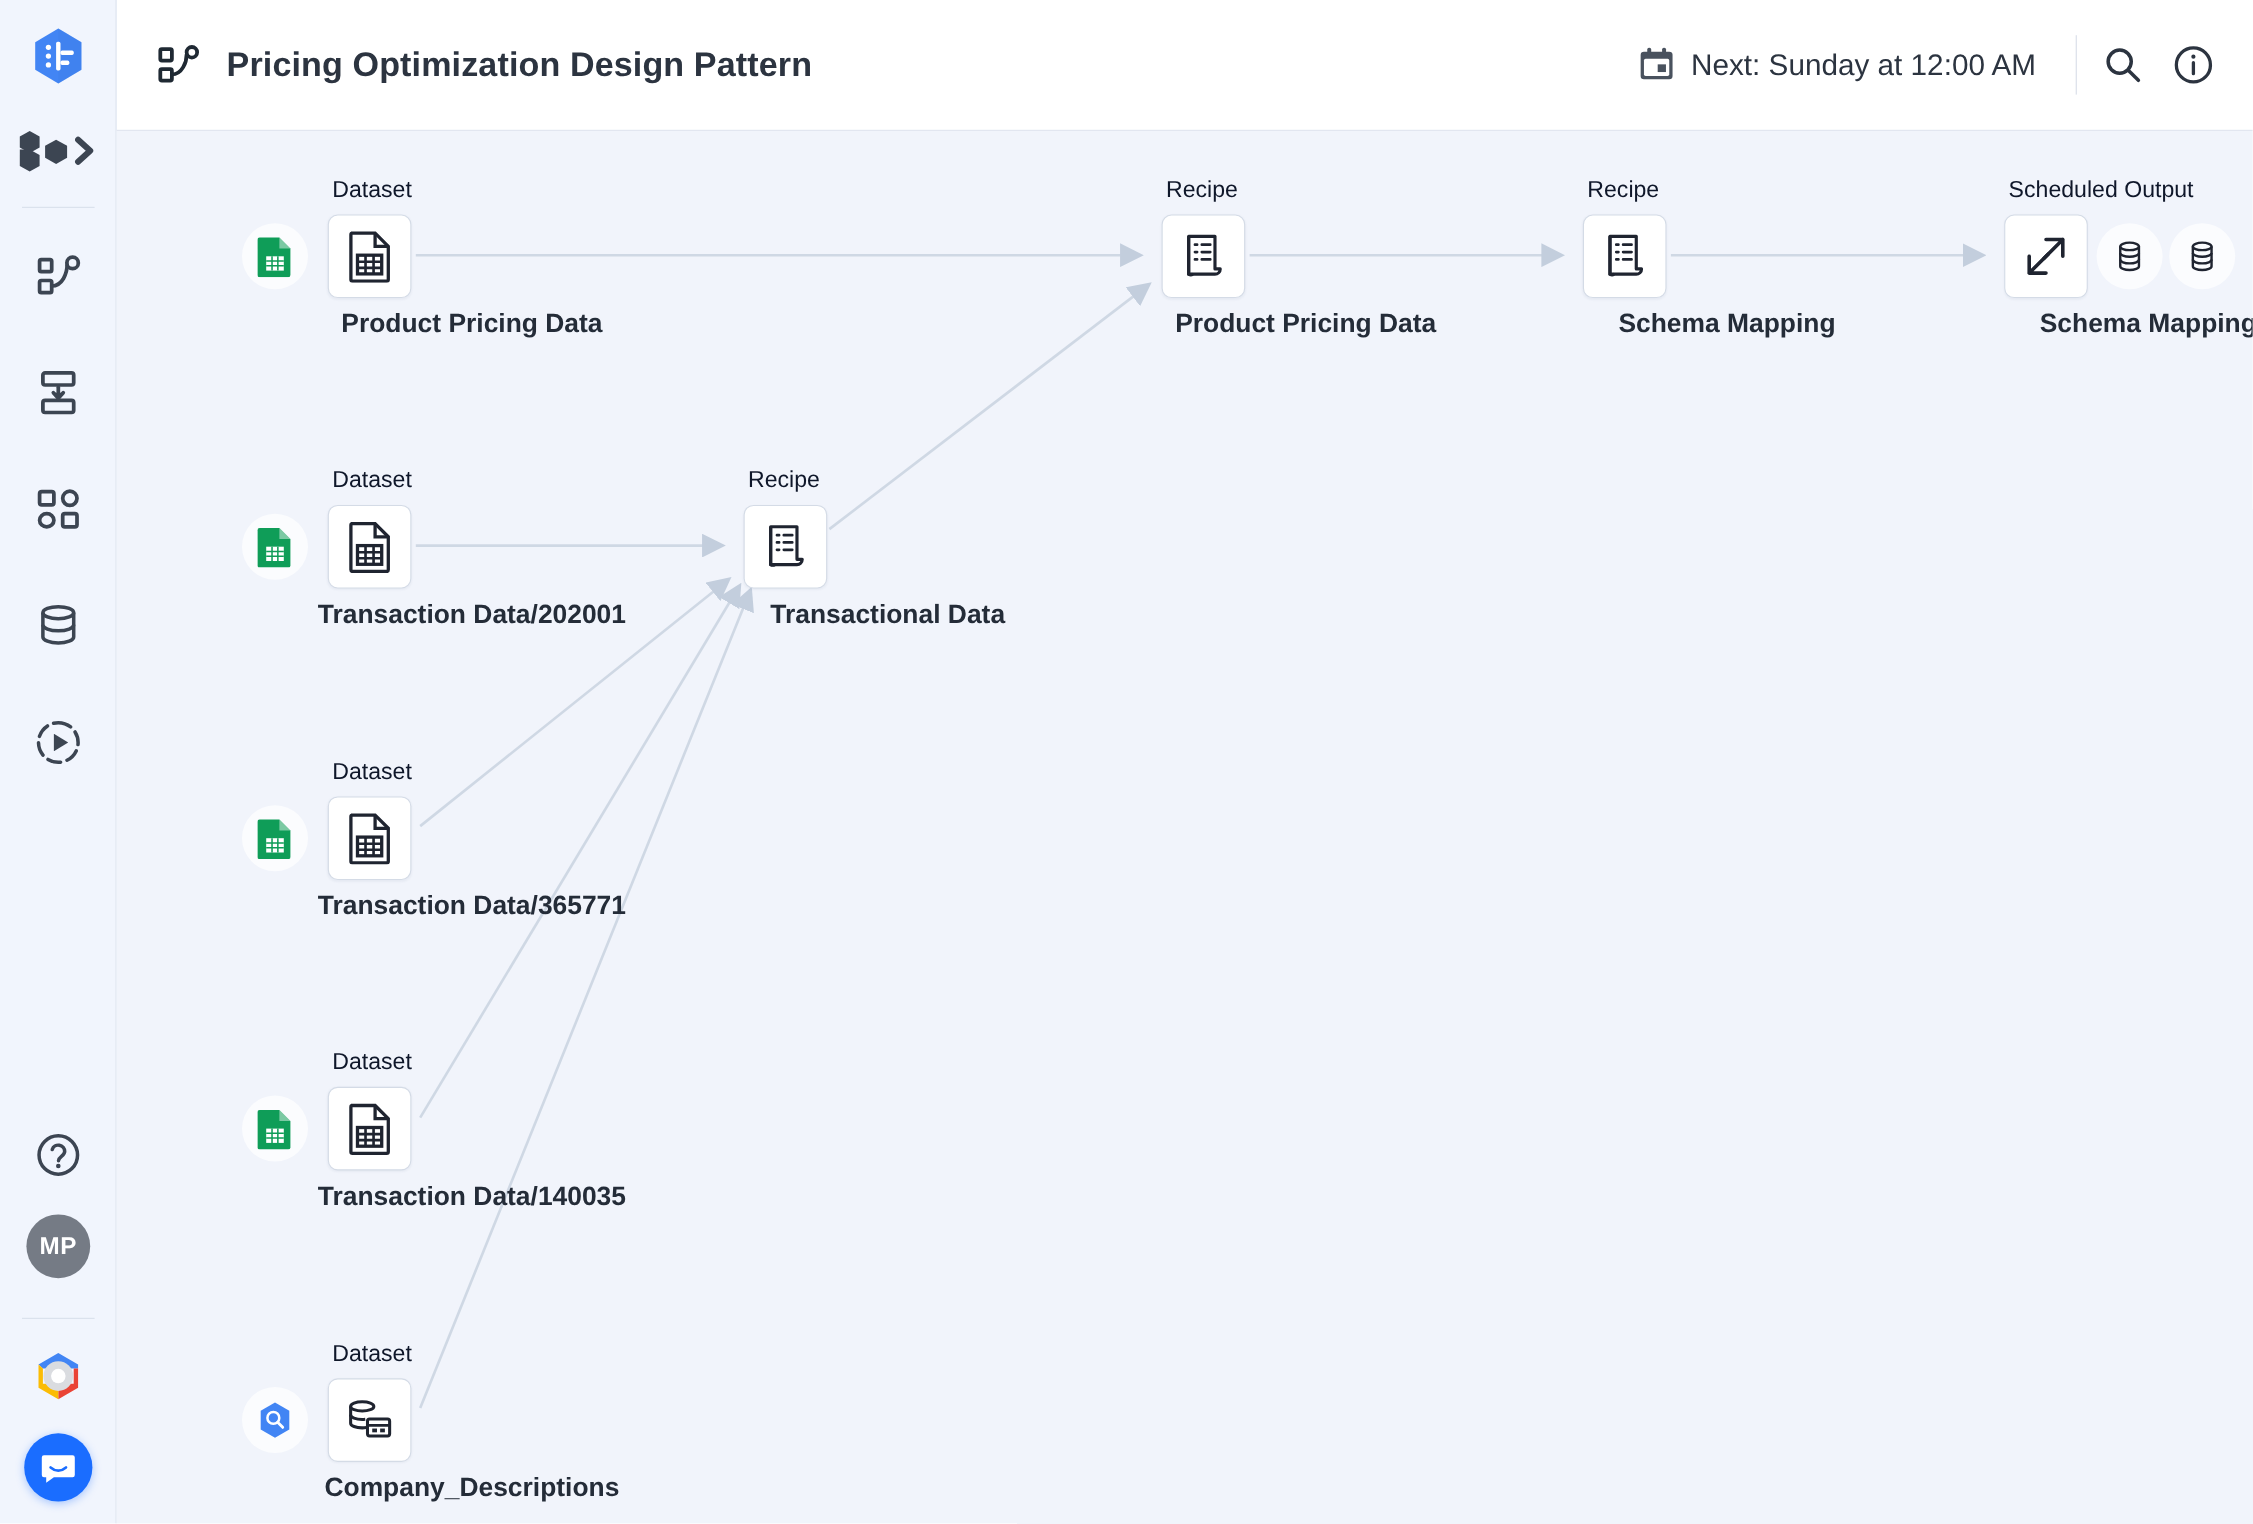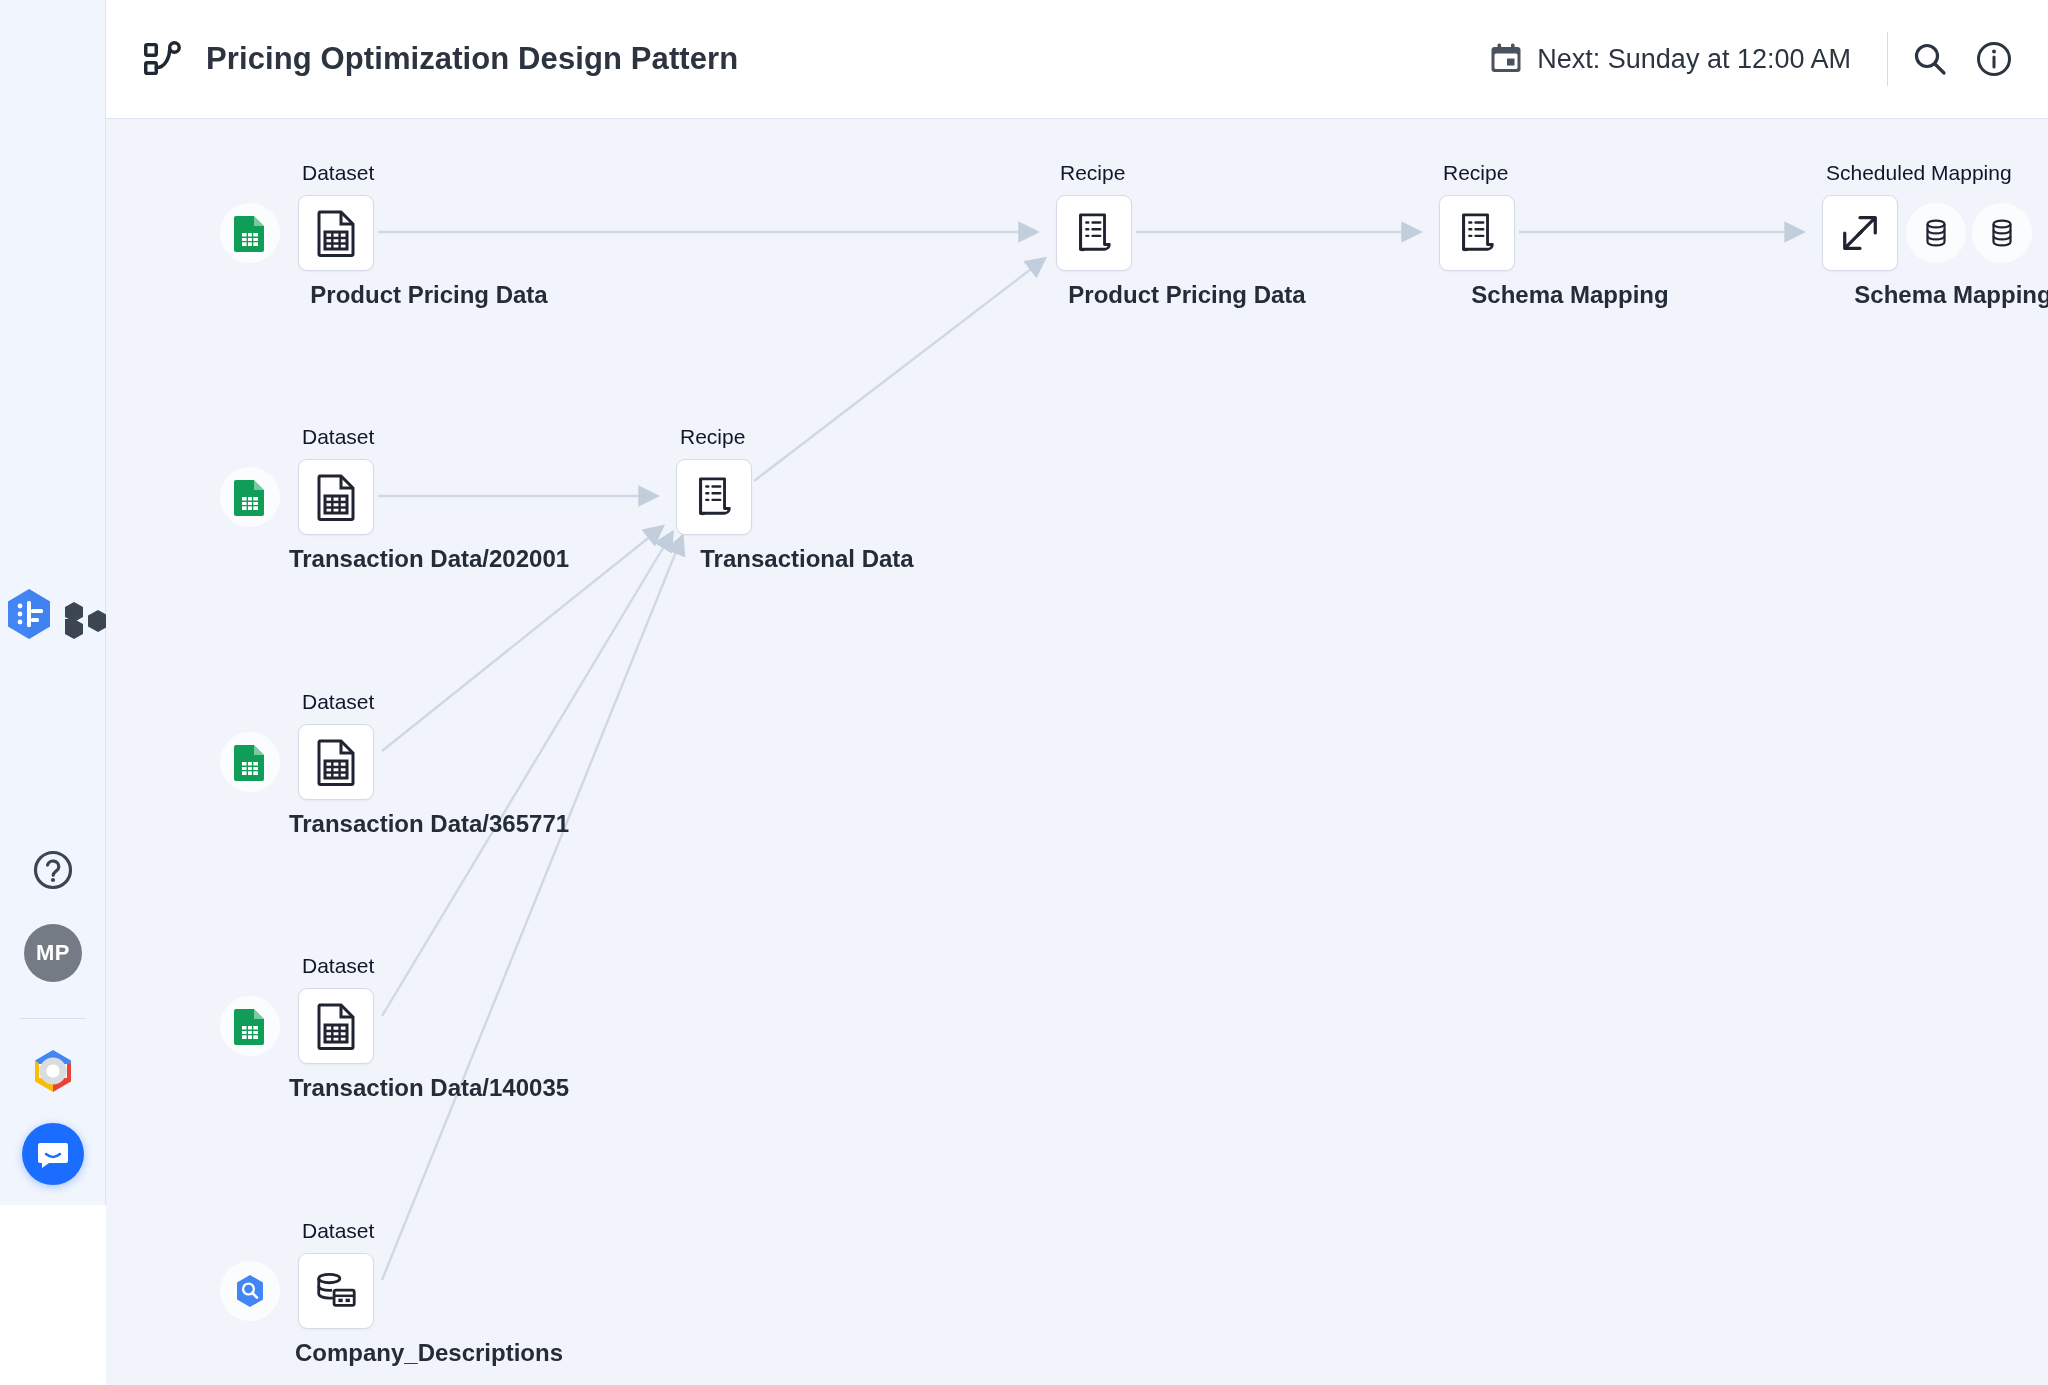--- a/index.html
+++ b/index.html
@@ -7,24 +7,24 @@
   html, body {
     width: 2048px; height: 1385px;
     overflow: hidden;
     font-family: "Liberation Sans", sans-serif;
     background: #ffffff;
   }
   #app { position: relative; width: 2048px; height: 1385px; display: flex; }
 
   
   .rail {
-    width: 106px; height: 1205px;
+    width: 106px; height: 1385px;
     background: #f1f5fd;
     border-right: 1px solid #dde3ee;
-    display: flex; align-items: center;
+    display: flex; flex-direction: column; align-items: center;
     position: relative; flex: 0 0 106px;
   }
   .rail-logo { margin-top: 22px; width: 58px; height: 58px; display:flex; align-items:center; justify-content:center; cursor:pointer;}
   .rail-proj { margin-top: 34px; width: 84px; height: 46px; display:flex; align-items:center; justify-content:center; cursor:pointer;}
   .rail-div { width: 66px; height: 1px; background: #d9e0ec; margin: 28px 0 0 0; }
   .rail-items { margin-top: 34px; display:flex; flex-direction: column; align-items:center; gap: 50px;}
   .rail-btn {
     width: 56px; height: 56px; display:flex; align-items:center; justify-content:center;
     border-radius: 8px; cursor: pointer;
   }
@@ -332,21 +332,21 @@
               <path d="M15 12 h2 M21.5 12 h8"></path>
               <path d="M15 19 h2 M21.5 19 h8"></path>
               <path d="M15 26 h2 M21.5 26 h8"></path>
             </g>
           </svg>
         </div>
         <div class="node-label">Schema Mapping</div>
       </div>
 
       <div class="node" style="left:1716px; top:76px;">
-        <span class="node-kind">Scheduled Mapping</span>
+        <span class="node-kind">Scheduled Output</span>
         <div class="node-box">
           <svg width="42" height="42" viewBox="0 0 44 44" fill="none" stroke="#1f2430" stroke-width="3.4" stroke-linecap="round" stroke-linejoin="round">
             <path d="M38 6 v16 M38 6 h-16 M38 6 L20 24"></path>
             <path d="M6 38 h16 M6 38 v-16 M6 38 L24 20"></path>
           </svg>
         </div>
         <span class="out-badge" style="left:84px; top:8px;">
           <svg width="28" height="30" viewBox="0 0 28 30" fill="none" stroke="#1f2430" stroke-width="2.2">
             <ellipse cx="14" cy="6" rx="8.5" ry="3.4"></ellipse>
             <path d="M5.5 6 v6 c0 1.9 3.8 3.4 8.5 3.4 s8.5 -1.5 8.5 -3.4 v-6"></path>

